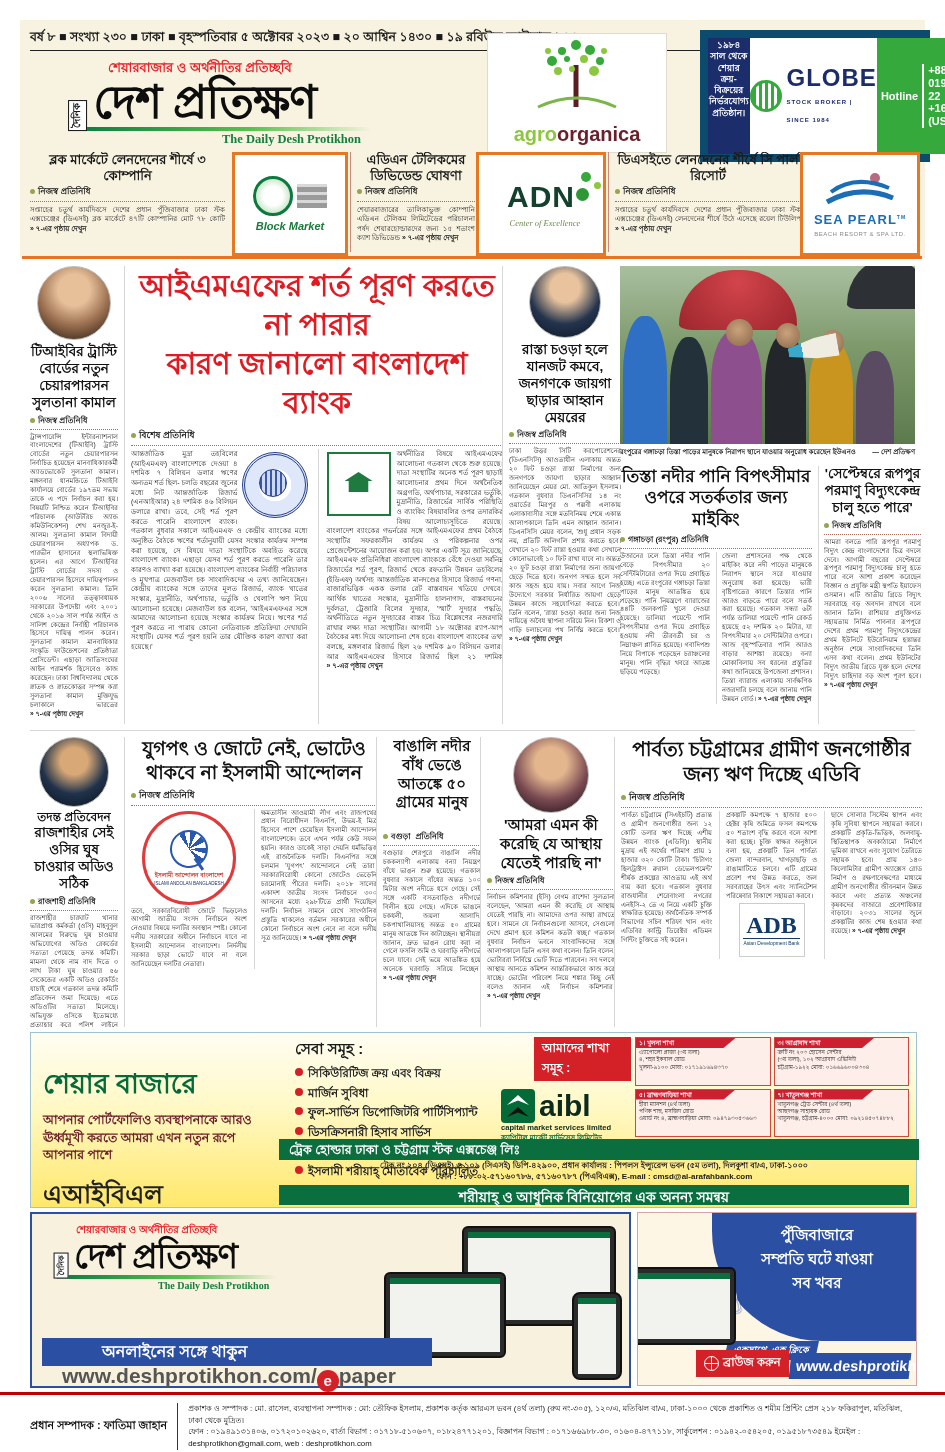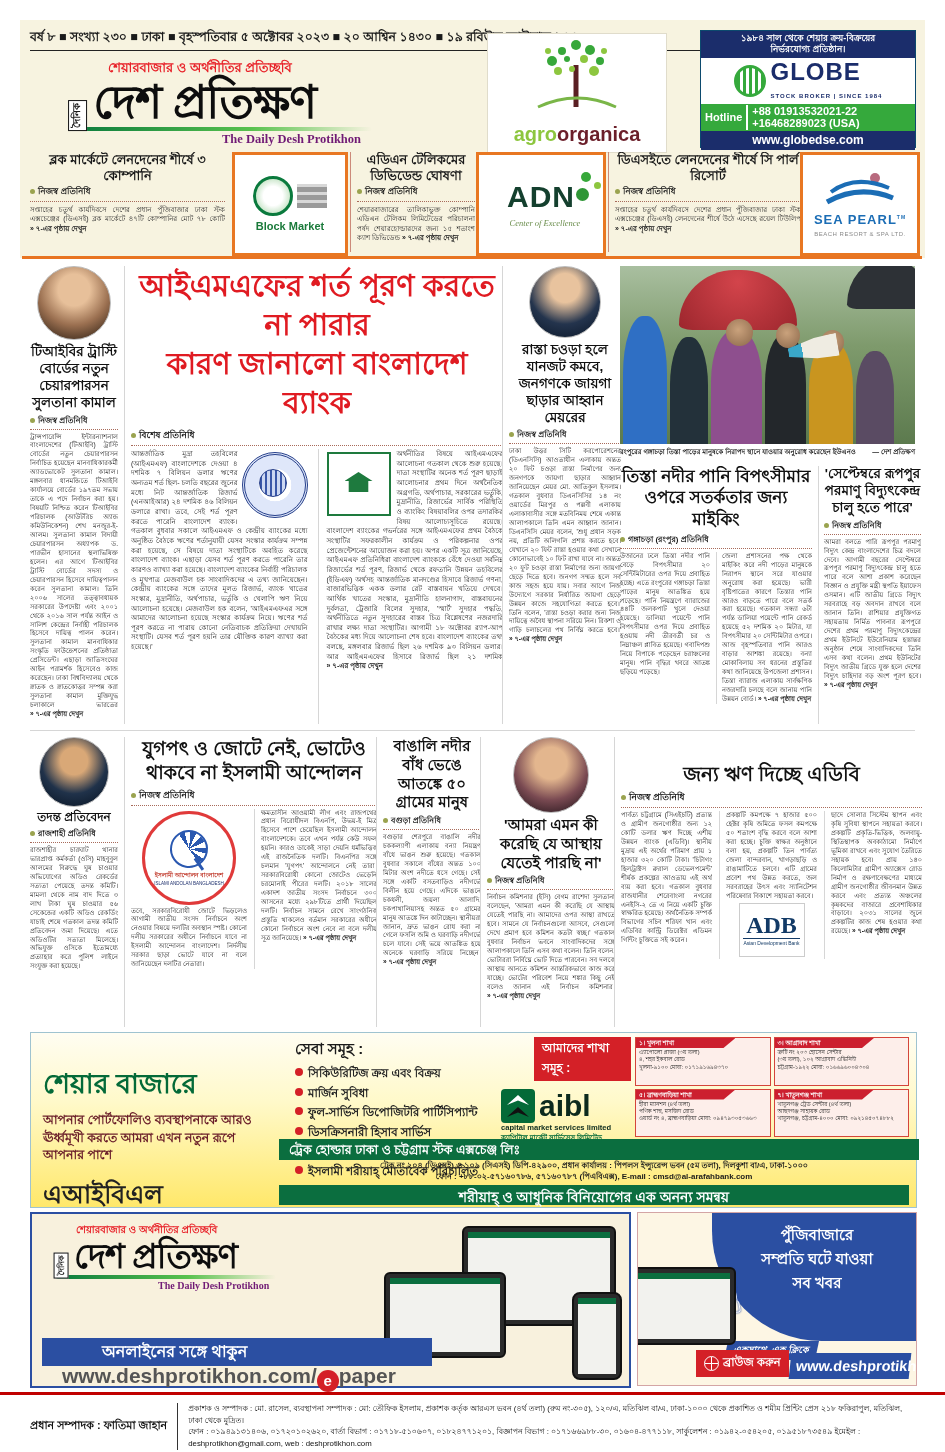--- a/index.html
+++ b/index.html
@@ -17,24 +17,24 @@
   .hl{font-weight:800;color:#111;line-height:1.25;}
   p{margin:0;}
   h1,h2,h3,h4{margin:0;}
   .body7{font-size:7px;line-height:1.38;color:#222;}
   .body65{font-size:6.6px;line-height:1.36;color:#222;}
   .circle-photo{border-radius:50%;border:1px solid #bbb;}
   
   .tagline{color:#e8232a;font-weight:800;font-size:13px;}
   .mast-title{font-size:46px;font-weight:800;letter-spacing:-1px;color:#0d0d0d;line-height:1;}
   .swoosh{height:4px;background:linear-gradient(90deg,#0a7a3d,#59c24e 60%,rgba(89,194,78,0));border-radius:2px;}
-  .mast-sub{font-family:"Liberation Serif","DejaVu Serif",serif;font-weight:bold;font-size:12.5px;color:#701a75;}
+  .mast-sub{font-family:"Liberation Serif","DejaVu Serif",serif;font-weight:bold;font-size:12.5px;color:#15803d;}
   .dainik{display:inline-block;transform:rotate(-90deg);font-size:10px;font-weight:bold;border:1px solid #111;padding:0 2px;background:#fff;}
   
-  .globe{border:1px solid #0c4a6e;background:#fff;display:flex;flex-direction:column;font-weight:bold;}
+  .globe{border:8px solid #0c4a6e;background:#fff;display:flex;font-weight:bold;}
   .globe .navyband{background:#1b2d6b;color:#fff;font-size:9px;line-height:1.25;text-align:center;padding:2px 1px;}
   .globe .grnband{background:#35a93c;color:#fff;display:flex;align-items:center;gap:4px;padding:1px 4px;font-size:11px;}
   .globe-name{color:#1b2d6b;font-size:24px;font-weight:800;letter-spacing:1px;line-height:1;}
   .globe-sub{color:#1b2d6b;font-size:6px;letter-spacing:1px;}
   .globe-icon{width:26px;height:26px;border-radius:50%;border:3px solid #35a93c;position:relative;flex:0 0 auto;
      background:repeating-linear-gradient(90deg,#35a93c 0 3px,#fff 3px 6px);}
   
   .brief h4{font-size:13px;line-height:1.25;}
   .brief .byline{font-size:8.5px;}
   .imgbox{background:#fff;border:3px solid #e87722;display:flex;align-items:center;justify-content:center;gap:4px;flex-direction:column;}
@@ -195,21 +195,21 @@
       </div>
     <div class="dsep"></div>
     <p class="body7 jt"><span>সপ্তাহের চতুর্থ কার্যদিবসে দেশের প্রধান পুঁজিবাজার ঢাকা স্টক এক্সচেঞ্জের (ডিএসই) ব্লক মার্কেটে ৪৭টি কোম্পানির মোট ৭৮ কোটি</span> <span class="more">» ৭-এর পৃষ্ঠায় দেখুন</span></p>
   </div>
 
   <div class="abs imgbox" style="left:232px;top:152px;width:110px;height:98px;">
     <div style="display:flex;align-items:center;gap:4px;">
       <span style="width:34px;height:34px;border-radius:50%;border:3px solid #0a7a3d;background:radial-gradient(circle,#fff 40%,#cfe8cf 70%);display:inline-block;"></span>
       <span style="width:30px;height:24px;background:repeating-linear-gradient(0deg,#9a9a9a 0 5px,#d8d8d8 5px 8px);display:inline-block;"></span>
     </div>
-    <div style="color:#1a7a3a;font-weight:bold;font-size:11px;text-align:center;">Block Market</div>
+    <div style="color:#1a7a3a;font-weight:bold;font-style:italic;font-size:11px;text-align:center;">Block Market</div>
   </div>
 
   <div class="abs brief ovh" style="left:350px;top:152px;width:118px;height:100px;border-left:1px solid #cc8a7a;padding-left:6px;">
     <h4 class="ctr">এডিএন টেলিকমের ডিভিডেন্ড ঘোষণা</h4>
     <div class="byline" style="font-size:8.5px;">
         <span class="dot"></span>
         <span>নিজস্ব প্রতিনিধি</span>
       </div>
     <div class="dsep"></div>
     <p class="body7 jt"><span>শেয়ারবাজারের তালিকাভুক্ত কোম্পানি এডিএন টেলিকম লিমিটেডের পরিচালনা পর্ষদ শেয়ারহোল্ডারদের জন্য ১৫ শতাংশ ক্যাশ ডিভিডেন্ড</span> <span class="more">» ৭-এর পৃষ্ঠায় দেখুন</span></p>
@@ -343,20 +343,21 @@
         <p class="body65 jt"><span>আমরা বলতে পারি রূপপুর পরমাণু বিদ্যুৎ কেন্দ্র বাংলাদেশের চিত্র বদলে দেবে। আগামী বছরের সেপ্টেম্বরে রূপপুর পরমাণু বিদ্যুৎকেন্দ্র চালু হতে পারে বলে আশা প্রকাশ করেছেন বিজ্ঞান ও প্রযুক্তি মন্ত্রী স্থপতি ইয়াফেস ওসমান। এটি জাতীয় গ্রিডে বিদ্যুৎ সরবরাহে বড় অবদান রাখবে বলে জানান তিনি। রাশিয়ার প্রযুক্তিগত সহায়তায় নির্মিত পাবনার রূপপুরে দেশের প্রথম পরমাণু বিদ্যুৎকেন্দ্রের প্রথম ইউনিটে ইউরেনিয়াম হস্তান্তর অনুষ্ঠান শেষে সাংবাদিকদের তিনি এসব কথা বলেন। প্রথম ইউনিটের বিদ্যুৎ জাতীয় গ্রিডে যুক্ত হলে দেশের বিদ্যুৎ চাহিদার বড় অংশ পূরণ হবে।</span> <span class="more">» ৭-এর পৃষ্ঠায় দেখুন</span></p>
       </div>
     </div>
   </div>
 
   <div class="abs" style="left:30px;top:730px;width:885px;height:296px;border-top:1px solid #d6d6d6;padding-top:4px;">
 
     <div class="abs ovh" style="left:0;top:6px;width:88px;height:290px;">
       <div class="circle-photo" style="width:68px;height:68px;margin:0 auto;background:radial-gradient(circle at 50% 34%,#d9a877 24%,#20324a 58%,#0d1a2b 88%);"></div>
       <div class="hl ctr" style="font-size:12px;margin-top:3px;">তদন্ত প্রতিবেদন</div>
+      <h3 class="hl h14 ctr">রাজশাহীর সেই ওসির ঘুষ চাওয়ার অডিও সঠিক</h3>
       <div class="byline byl8" style="margin-top:2px;">
           <span class="dot"></span>
           <span>রাজশাহী প্রতিনিধি</span>
         </div>
       <div class="dsep"></div>
       <p class="body65 jt"><span>রাজশাহীর চারঘাট থানার ভারপ্রাপ্ত কর্মকর্তা (ওসি) মাহবুবুল আলমের বিরুদ্ধে ঘুষ চাওয়ার অভিযোগের অডিও রেকর্ডের সত্যতা পেয়েছে তদন্ত কমিটি। মামলা থেকে নাম বাদ দিতে ৩ লাখ টাকা ঘুষ চাওয়ার ৫৬ সেকেন্ডের একটি অডিও রেকর্ডিং যাচাই শেষে গতকাল তদন্ত কমিটি প্রতিবেদন জমা দিয়েছে। এতে অডিওটির সত্যতা মিলেছে। অভিযুক্ত ওসিকে ইতোমধ্যে প্রত্যাহার করে পুলিশ লাইনে সংযুক্ত করা হয়েছে।</span> </p>
     </div>
 
     <div class="abs ovh" style="left:94px;top:6px;width:246px;height:290px;border-left:1px solid #d6d6d6;padding-left:6px;">
       <h2 class="hl h19 ctr">
@@ -376,42 +377,42 @@
             <div style="font-size:4.5px;color:#1b2d6b;text-align:center;">ISLAMI ANDOLAN BANGLADESH</div>
           </div>
           <p class="body65 jt">তবে, সরকারবিরোধী জোটে ভিড়লেও আগামী জাতীয় সংসদ নির্বাচনে অংশ নেওয়ার বিষয়ে দলটির অবস্থান স্পষ্ট। কোনো দলীয় সরকারের অধীনে নির্বাচনে যাবে না ইসলামী আন্দোলন বাংলাদেশ। নির্দলীয় সরকার ছাড়া ভোটে যাবে না বলে জানিয়েছেন দলটির নেতারা।</p>
         </div>
         <p class="body65 jt ovh" style="flex:1;border-left:1px solid #d6d6d6;padding-left:6px;"><span>ক্ষমতাসীন আওয়ামী লীগ এবং রাজপথের প্রধান বিরোধীদল বিএনপি, উভয়-ই মিত্র হিসেবে পাশে চেয়েছিল ইসলামী আন্দোলন বাংলাদেশকে। তবে এখন পর্যন্ত কেউ সফল হয়নি। কারও ডাকেই সাড়া দেয়নি ধর্মভিত্তিক এই রাজনৈতিক দলটি। বিএনপির সঙ্গে চলমান 'যুগপৎ' আন্দোলনে নেই তারা। সরকারবিরোধী কোনো জোটেও ভেড়েনি চরমোনাই পীরের দলটি। ২০১৮ সালের একাদশ জাতীয় সংসদ নির্বাচনে ৩০০ আসনের মধ্যে ২৯৮টিতে প্রার্থী দিয়েছিল দলটি। নির্বাচন সামনে রেখে সাংগঠনিক প্রস্তুতি থাকলেও বর্তমান সরকারের অধীনে কোনো নির্বাচনে অংশ নেবে না বলে দলীয় সূত্র জানিয়েছে।</span> <span class="more">» ৭-এর পৃষ্ঠায় দেখুন</span></p>
       </div>
     </div>
 
     <div class="abs ovh" style="left:346px;top:6px;width:98px;height:290px;border-left:1px solid #d6d6d6;padding-left:6px;">
       <h3 class="hl h15 ctr">বাঙালি নদীর বাঁধ ভেঙে আতঙ্কে ৫০ গ্রামের মানুষ</h3>
-      <div class="byline byl8" style="margin-top:2px;">
+      <div class="byline byl8" style="margin-top:18px;font-family:Liberation Mono, monospace;">
           <span class="dot"></span>
           <span>বগুড়া প্রতিনিধি</span>
         </div>
       <div class="dsep"></div>
       <p class="body65 jt"><span>বগুড়ার শেরপুরে বাঙালি নদীর চককল্যাণী এলাকায় বন্যা নিয়ন্ত্রণ বাঁধে ভাঙন শুরু হয়েছে। গতকাল বুধবার সকালে বাঁধের অন্তত ১০০ মিটার অংশ নদীতে ধসে গেছে। সেই সঙ্গে একটি বসতবাড়িও নদীগর্ভে বিলীন হয়ে গেছে। এদিকে ভাঙনে চকধলী, জয়লা আলাদি, চকপাথালিয়াসহ অন্তত ৫০ গ্রামের মানুষ আতঙ্কে দিন কাটাচ্ছেন। স্থানীয়রা জানান, দ্রুত ভাঙন রোধ করা না গেলে ফসলি জমি ও ঘরবাড়ি নদীগর্ভে চলে যাবে। সেই ভয়ে আতঙ্কিত হয়ে অনেকে ঘরবাড়ি সরিয়ে নিচ্ছেন।</span> <span class="more">» ৭-এর পৃষ্ঠায় দেখুন</span></p>
     </div>
 
     <div class="abs ovh" style="left:450px;top:6px;width:128px;height:290px;border-left:1px solid #d6d6d6;padding-left:6px;">
       <div class="circle-photo" style="width:74px;height:74px;margin:0 auto;background:radial-gradient(circle at 50% 34%,#e3b68e 26%,#7a4a52 60%,#2e1b22 90%);"></div>
       <h3 class="hl h15 ctr" style="margin-top:3px;">'আমরা এমন কী করেছি যে আস্থায় যেতেই পারছি না'</h3>
       <div class="byline byl8" style="margin-top:2px;">
           <span class="dot"></span>
           <span>নিজস্ব প্রতিনিধি</span>
         </div>
       <div class="dsep"></div>
       <p class="body65 jt"><span>নির্বাচন কমিশনার (ইসি) বেগম রাশেদা সুলতানা বলেছেন, 'আমরা এমন কী করেছি যে আস্থায় যেতেই পারছি না। আমাদের ওপর আস্থা রাখতে হবে। সামনে যে নির্বাচনগুলো আসবে, সেগুলো দেখে প্রমাণ হবে কমিশন কতটা স্বচ্ছ।' গতকাল বুধবার নির্বাচন ভবনে সাংবাদিকদের সঙ্গে আলাপকালে তিনি এসব কথা বলেন। তিনি বলেন, ভোটাররা নির্বিঘ্নে ভোট দিতে পারবেন। সব দলকে আস্থায় আনতে কমিশন আন্তরিকভাবে কাজ করে যাচ্ছে। ভোটের পরিবেশ নিয়ে শঙ্কার কিছু নেই বলেও জানান এই নির্বাচন কমিশনার।</span> <span class="more">» ৭-এর পৃষ্ঠায় দেখুন</span></p>
     </div>
 
     <div class="abs ovh" style="left:584px;top:6px;width:301px;height:290px;border-left:1px solid #d6d6d6;padding-left:6px;">
       <h2 class="hl h20 ctr">
-        <br>
+        <span>পার্বত্য চট্টগ্রামের গ্রামীণ জনগোষ্ঠীর</span><br>
         <span>জন্য ঋণ দিচ্ছে এডিবি</span>
       </h2>
       <div class="byline byl9" style="margin-top:3px;">
           <span class="dot"></span>
           <span>নিজস্ব প্রতিনিধি</span>
         </div>
       <div class="dsep"></div>
       <div class="cols" style="gap:7px;">
         <p class="body65 jt ovh" style="flex:1;">পার্বত্য চট্টগ্রামে (সিএইচটি) প্রত্যন্ত ও গ্রামীণ জনগোষ্ঠীর জন্য ১২ কোটি ডলার ঋণ দিচ্ছে এশীয় উন্নয়ন ব্যাংক (এডিবি)। স্থানীয় মুদ্রায় এই অর্থের পরিমাণ প্রায় ১ হাজার ৩২০ কোটি টাকা। 'চিটাগং হিলট্রাক্টস রুরাল ডেভেলপমেন্ট' শীর্ষক প্রকল্পের আওতায় এই অর্থ ব্যয় করা হবে। গতকাল বুধবার রাজধানীর শেরেবাংলা নগরের এনইসি-২ তে এ নিয়ে একটি চুক্তি স্বাক্ষরিত হয়েছে। অর্থনৈতিক সম্পর্ক বিভাগের সচিব শরিফা খান এবং এডিবির কান্ট্রি ডিরেক্টর এডিমন গিন্টিং চুক্তিতে সই করেন।</p>
         <div style="flex:1;border-left:1px solid #d6d6d6;padding-left:6px;" class="ovh">

